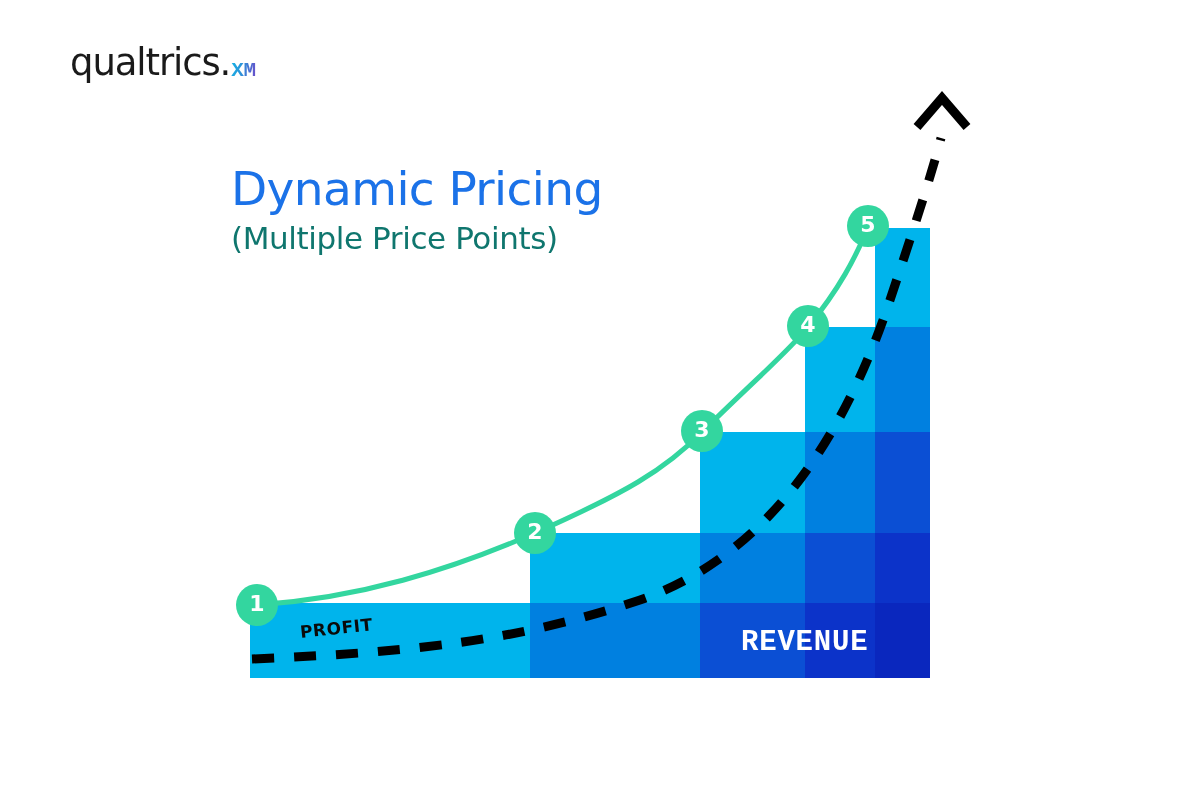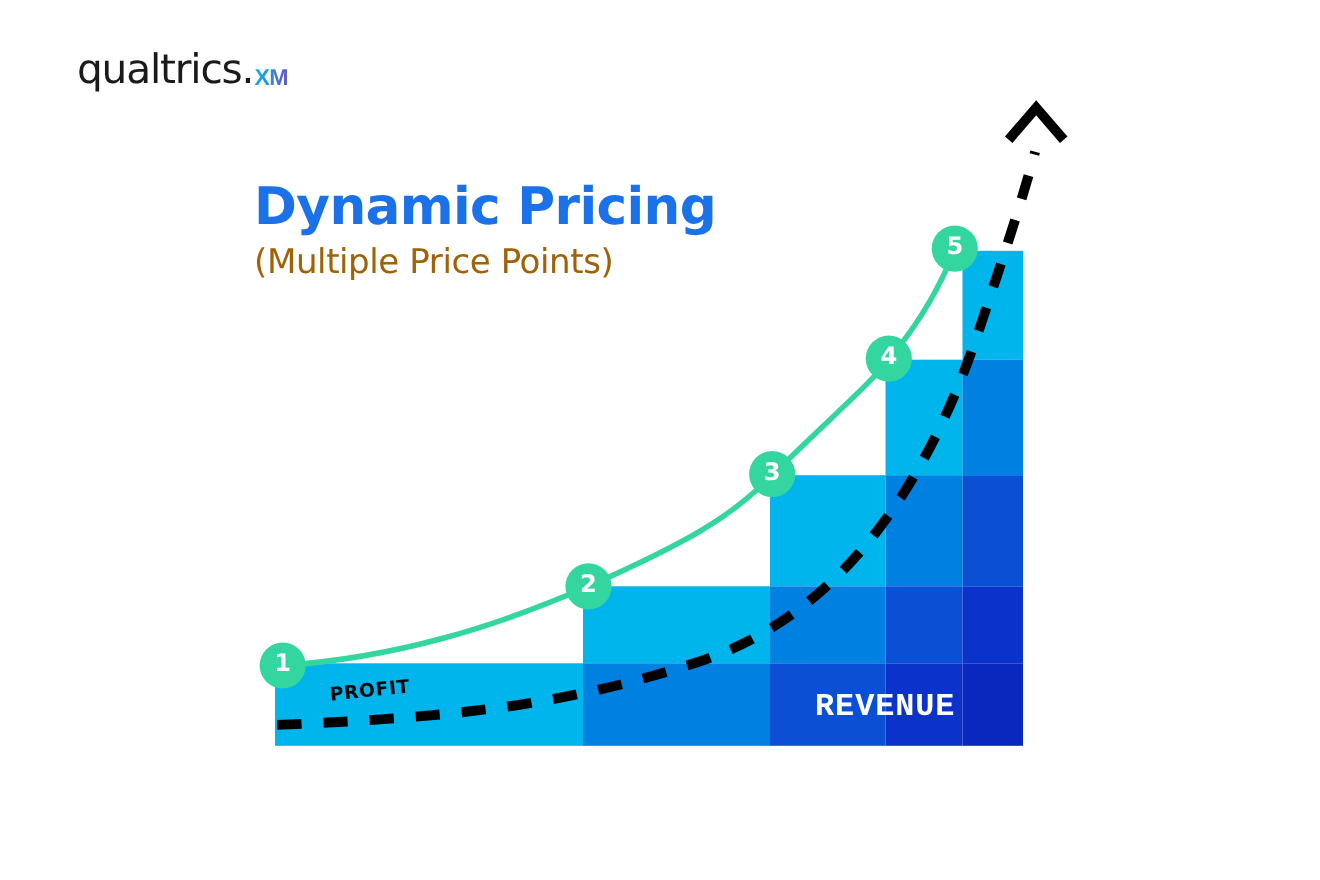--- a/index.html
+++ b/index.html
@@ -29,21 +29,21 @@
   }
   #logo-word {
     font-family: "DejaVu Sans", sans-serif;
     font-size: 37px;
     font-weight: 400;
     letter-spacing: -1.1px;
     color: #1a1a1a;
     line-height: 1;
   }
   #logo-xm {
-    font-family: Liberation Sans, sans-serif;
+    font-family: Liberation Mono, monospace;
     font-size: 21px;
     font-weight: 700;
     line-height: 1;
     margin-left: 1px;
     margin-top: 1px;
     letter-spacing: -0.5px;
     background: linear-gradient(100deg, #12B5E5 0%, #2F8FD8 45%, #6F48C9 100%);
     -webkit-background-clip: text;
     background-clip: text;
     color: transparent;
@@ -51,31 +51,31 @@
 
   
   #title-block {
     position: absolute;
     left: 231px;
     top: 163px;
   }
   #chart-title {
     font-family: "DejaVu Sans", sans-serif;
     font-size: 47px;
-    font-weight: 700;
+    font-weight: 400;
     color: #1B72E8;
     letter-spacing: -0.6px;
     line-height: 1.12;
     white-space: nowrap;
   }
   #chart-subtitle {
     font-family: "DejaVu Sans", sans-serif;
     font-size: 31px;
     font-weight: 500;
-    color: #a16207;
+    color: #0f766e;
     letter-spacing: -0.4px;
     line-height: 1.2;
     margin-top: 4px;
     white-space: nowrap;
   }
 
   
   #plot {
     position: absolute;
     left: 0;

